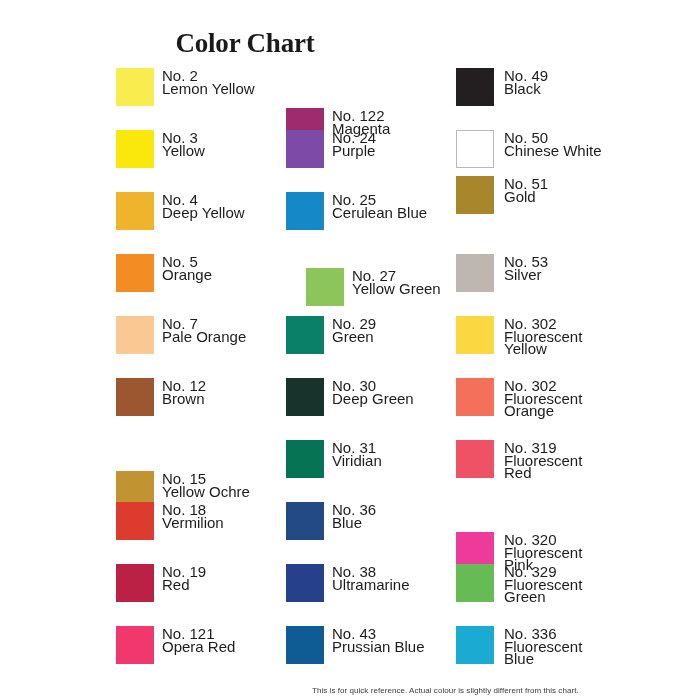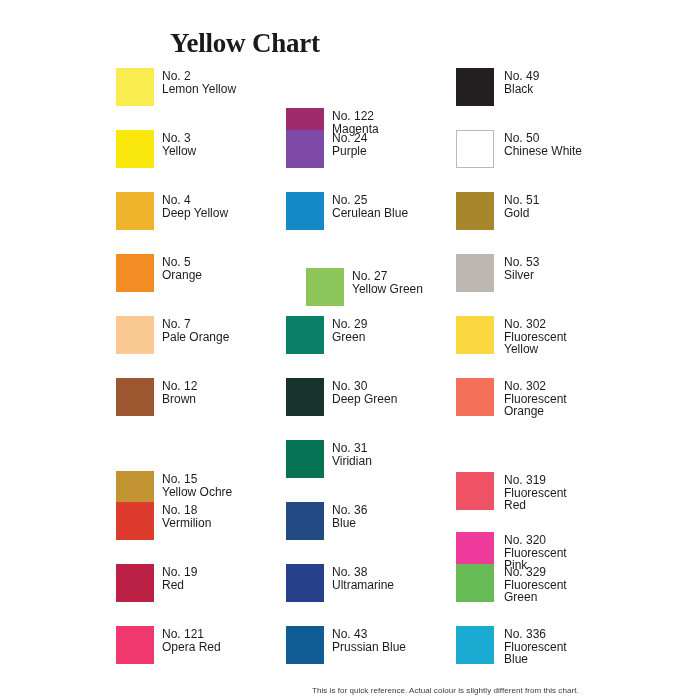--- a/index.html
+++ b/index.html
@@ -62,21 +62,21 @@
   .swatch.bordered {
     border: 1px solid #b9b9b9;
     width: 36px;
     height: 36px;
   }
   .entry-label {
     position: absolute;
     left: 46px;
     top: 2px;
     width: 132px;
-    font-size: 12px;
+    font-size: 15px;
     line-height: 12.6px;
     color: #1c1c1c;
     white-space: pre-line;
   }
   .col-2 .entry-label {
     left: 48px;
   }
   .footnote {
     position: absolute;
     left: 312px;
@@ -84,21 +84,21 @@
     font-size: 8px;
     color: #3a3a3a;
     letter-spacing: 0.05px;
   }
 </style>
 </head>
 <body>
 
 <div class="page">
 
-  <div class="chart-title">Yellow Chart</div>
+  <div class="chart-title">Color Chart</div>
 
   <div class="grid">
     <div class="column col-0">
         <div class="entry" style="top: 0px;">
           <div class="swatch" style="background: rgb(249, 236, 79);"></div>
           <div class="entry-label">No. 2
 Lemon Yellow</div>
         </div>
         <div class="entry" style="top: 62px;">
           <div class="swatch" style="background: rgb(250, 232, 12);"></div>
@@ -202,21 +202,21 @@
         <div class="entry" style="top: 0px;">
           <div class="swatch" style="background: rgb(35, 31, 32);"></div>
           <div class="entry-label">No. 49
 Black</div>
         </div>
         <div class="entry" style="top: 62px;">
           <div class="swatch bordered" style="background: rgb(255, 255, 255);"></div>
           <div class="entry-label">No. 50
 Chinese White</div>
         </div>
-        <div class="entry" style="top: 124px;">
+        <div class="entry" style="top: 108px;">
           <div class="swatch" style="background: rgb(168, 134, 43);"></div>
           <div class="entry-label">No. 51
 Gold</div>
         </div>
         <div class="entry" style="top: 186px;">
           <div class="swatch" style="background: rgb(190, 182, 177);"></div>
           <div class="entry-label">No. 53
 Silver</div>
         </div>
         <div class="entry" style="top: 248px;">
@@ -224,21 +224,21 @@
           <div class="entry-label">No. 302
 Fluorescent
 Yellow</div>
         </div>
         <div class="entry" style="top: 310px;">
           <div class="swatch" style="background: rgb(244, 112, 90);"></div>
           <div class="entry-label">No. 302
 Fluorescent
 Orange</div>
         </div>
-        <div class="entry" style="top: 372px; margin-top: 32px;">
+        <div class="entry" style="top: 372px;">
           <div class="swatch" style="background: rgb(238, 82, 100);"></div>
           <div class="entry-label">No. 319
 Fluorescent
 Red</div>
         </div>
         <div class="entry" style="top: 444px; margin-top: 20px;">
           <div class="swatch" style="background: rgb(238, 58, 155);"></div>
           <div class="entry-label">No. 320
 Fluorescent
 Pink</div>

